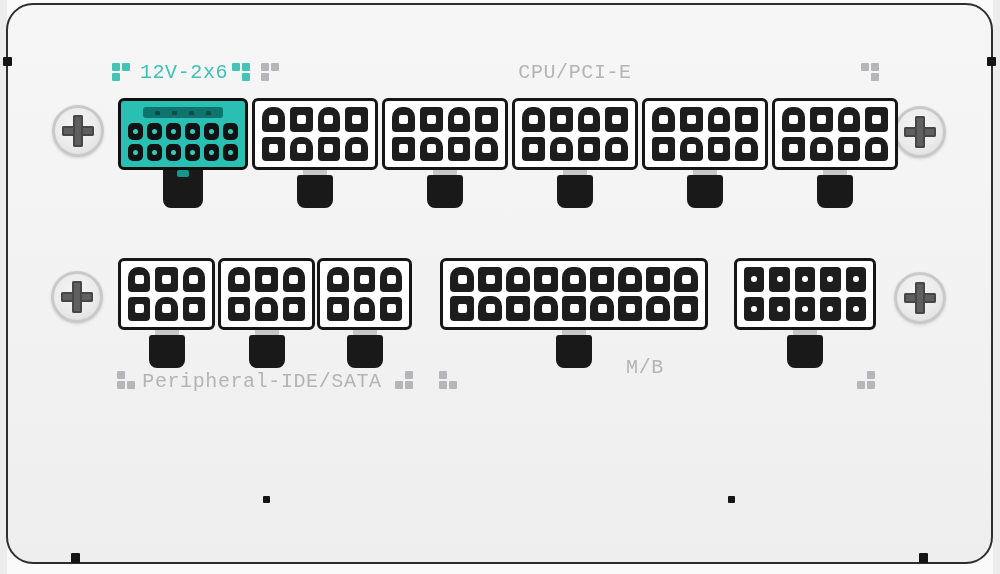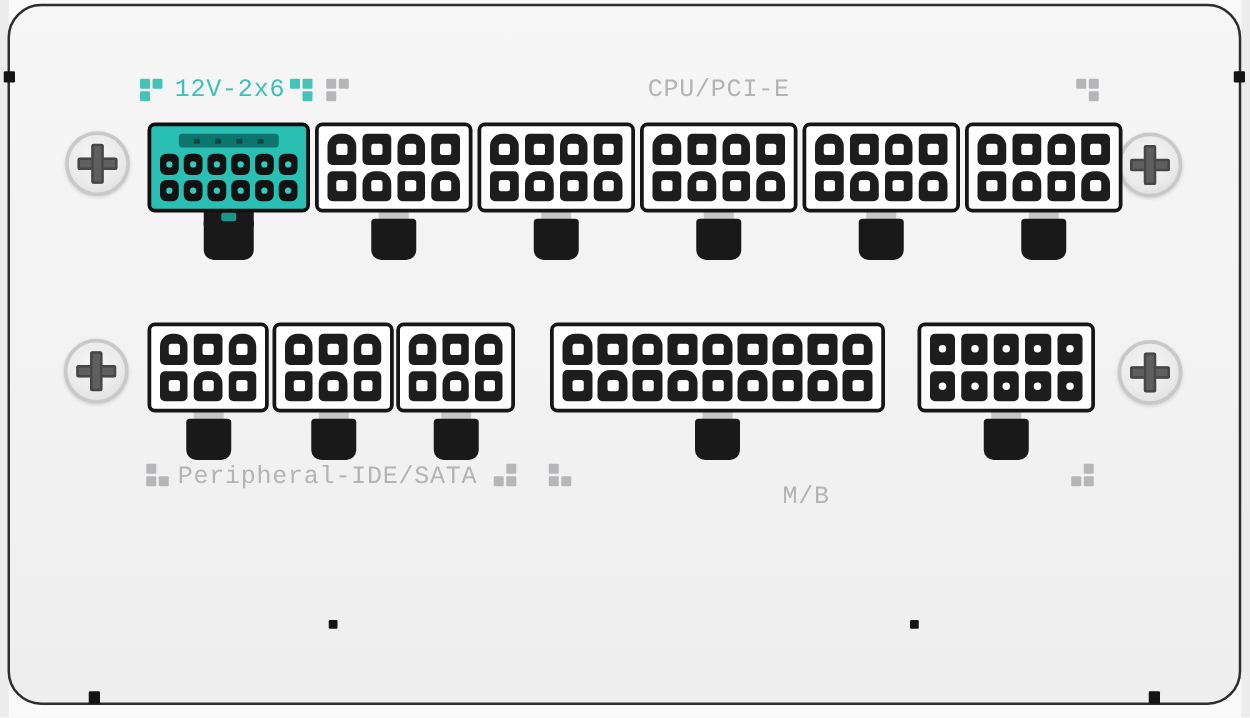--- a/index.html
+++ b/index.html
@@ -77,21 +77,21 @@
   <div class="tab-mark" style="left:728px;top:496px;width:7px;height:7px"></div>
 
   <div class="screw" style="left:78px;top:131px"></div>
   <div class="screw" style="left:920px;top:132px"></div>
   <div class="screw" style="left:77px;top:297px"></div>
   <div class="screw" style="left:920px;top:298px"></div>
 
   <div class="panel-label teal" style="left:184px;top:61px">12V-2x6</div>
   <div class="panel-label" style="left:262px;top:370px">Peripheral-IDE/SATA</div>
   <div class="panel-label" style="left:575px;top:61px">CPU/PCI-E</div>
-  <div class="panel-label" style="left:645px;top:386px">M/B</div>
+  <div class="panel-label" style="left:645px;top:356px">M/B</div>
 
   <div id="decor-layer">
       <div class="dots c-teal" style="left: 112px; top: 63px;">
         <i class="on"></i>
         <i class="on"></i>
         <i class="on"></i>
         <i></i>
       </div>
       <div class="dots c-teal" style="left: 232px; top: 63px;">
         <i class="on"></i>

